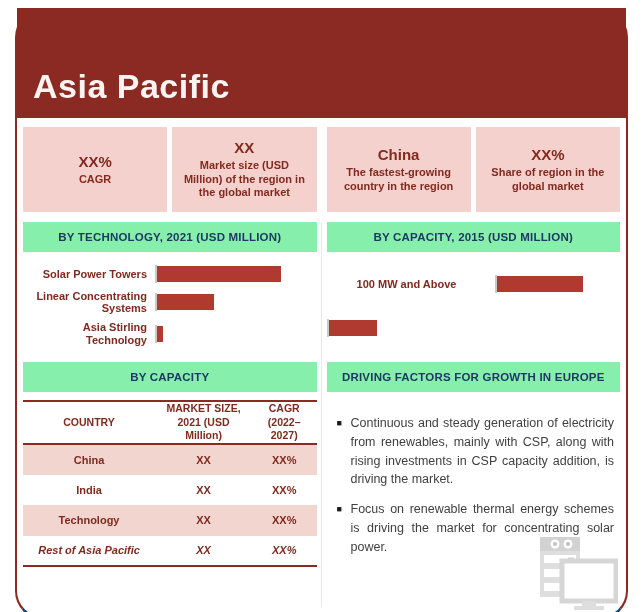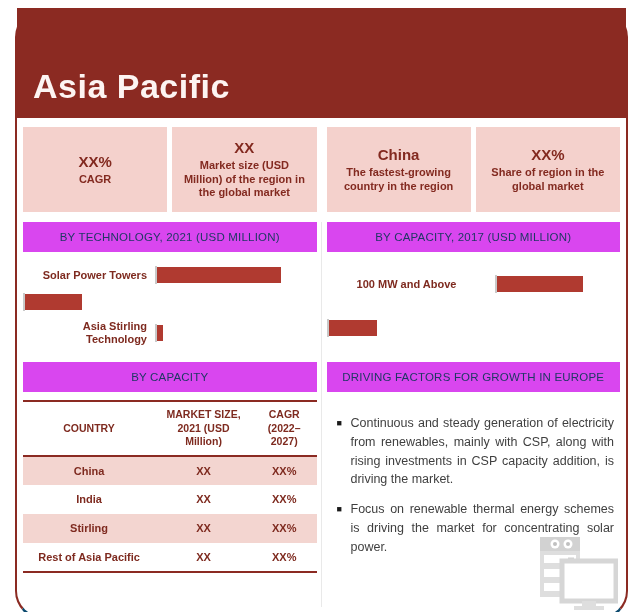--- a/index.html
+++ b/index.html
@@ -20,21 +20,21 @@
   
   .cards { display:grid; grid-template-columns:1fr 1fr; gap:10px; margin-top:9px; }
   .card-pair { display:grid; grid-template-columns:1fr 1fr; gap:5px; }
   .card { background:#f4d1cc; color:#832a20; height:85px; display:flex; flex-direction:column;
           justify-content:center; text-align:center; padding:4px 10px; }
   .card .v { font-size:15px; font-weight:bold; margin-bottom:3px; }
   .card .l { font-size:11px; font-weight:bold; line-height:1.25; }
 
   
   .sec-row { display:grid; grid-template-columns:1fr 1fr; gap:10px; }
-  .sec { background:#d946ef; color:#1f3864; font-weight:normal; font-size:11.5px;
+  .sec { background:#86efac; color:#1f3864; font-weight:bold; font-size:11.5px;
          height:30px; display:flex; align-items:center; justify-content:center;
          letter-spacing:0.2px; text-align:center; }
   .mt10 { margin-top:10px; } .mt6 { margin-top:6px; } .mt8 { margin-top:8px; } .mt4 { margin-top:4px; }
 
   
   .charts { display:grid; grid-template-columns:1fr 1fr; gap:10px; }
   .chart { height:100px; display:flex; flex-direction:column; justify-content:space-around;
            padding:6px 0; }
   .crow { display:flex; align-items:center; }
   .clabel { width:132px; flex:0 0 132px; text-align:right; padding-right:8px; color:#7e2a1f;
@@ -42,26 +42,26 @@
   .chart.right .clabel { width:168px; flex:0 0 168px;text-align:center; }
   .cbars { border-left:2px solid #c9c9c9; padding:1px 0; }
   .chart.left  .cbars { width:126px; }
   .chart.right .cbars { width:88px; }
   .bar { height:16px; background:#b03a30; }
 
   
   .bottom { display:grid; grid-template-columns:1fr 1fr; gap:10px; }
   table.ctable { width:100%; border-collapse:collapse; color:#7e2a1f; }
   table.ctable thead tr { border-top:2px solid #8b2a22; border-bottom:2px solid #8b2a22; }
-  table.ctable th { font-size:10.5px; font-weight:bold; padding:6px 6px; line-height:1.3;
+  table.ctable th { font-size:10.5px; font-weight:bold; padding:0 6px; line-height:1.3;
                     text-align:center; vertical-align:middle; }
   table.ctable th.c2 { width:33%; } table.ctable th.c3 { width:22%; }
   table.ctable td { font-size:11px; font-weight:bold; text-align:center; height:29px; }
   table.ctable tbody tr:nth-child(odd) { background:#f3d5d0; }
-  table.ctable tbody tr:last-child { border-bottom:2px solid #8b2a22; }
+  table.ctable tbody tr:last-child { border-bottom:2px solid #8b2a22;font-style:italic; }
 
   
   .bullets { padding:14px 6px 0 10px; color:#3f3f3f; font-size:12.5px; line-height:1.5;
              text-align:justify; }
   .bullet { display:flex; margin-bottom:11px; }
   .sq { flex:0 0 14px; color:#1a1a1a; font-size:9px; line-height:19px; }
 
   
   .pc { position:absolute; right:8px; bottom:6px; z-index:2; }
 </style>
@@ -94,32 +94,33 @@
         </div>
         <div class="card">
           <div class="v">XX%</div>
           <div class="l">Share of region in the global market</div>
         </div>
       </div>
     </div>
 
     <div class="sec-row mt10">
       <div class="sec">BY TECHNOLOGY, 2021 (USD MILLION)</div>
-      <div class="sec">BY CAPACITY, 2017 (USD MILLION)</div>
+      <div class="sec">BY CAPACITY, 2015 (USD MILLION)</div>
     </div>
 
     <div class="charts mt4">
       <div class="chart left">
         <div class="crow">
           <div class="clabel">Solar Power Towers</div>
           <div class="cbars">
             <div class="bar" style="width: 100%;"></div>
           </div>
         </div>
         <div class="crow">
+          <div class="clabel">Linear Concentrating Systems</div>
           <div class="cbars">
             <div class="bar" style="width: 46%;"></div>
           </div>
         </div>
         <div class="crow">
           <div class="clabel">Asia Stirling Technology</div>
           <div class="cbars">
             <div class="bar" style="width: 5%;"></div>
           </div>
         </div>
@@ -158,21 +159,21 @@
             <td>China</td>
             <td>XX</td>
             <td>XX%</td>
           </tr>
           <tr>
             <td>India</td>
             <td>XX</td>
             <td>XX%</td>
           </tr>
           <tr>
-            <td>Stirling</td>
+            <td>Technology</td>
             <td>XX</td>
             <td>XX%</td>
           </tr>
           <tr>
             <td>Rest of Asia Pacific</td>
             <td>XX</td>
             <td>XX%</td>
           </tr>
         </tbody>
       </table>

